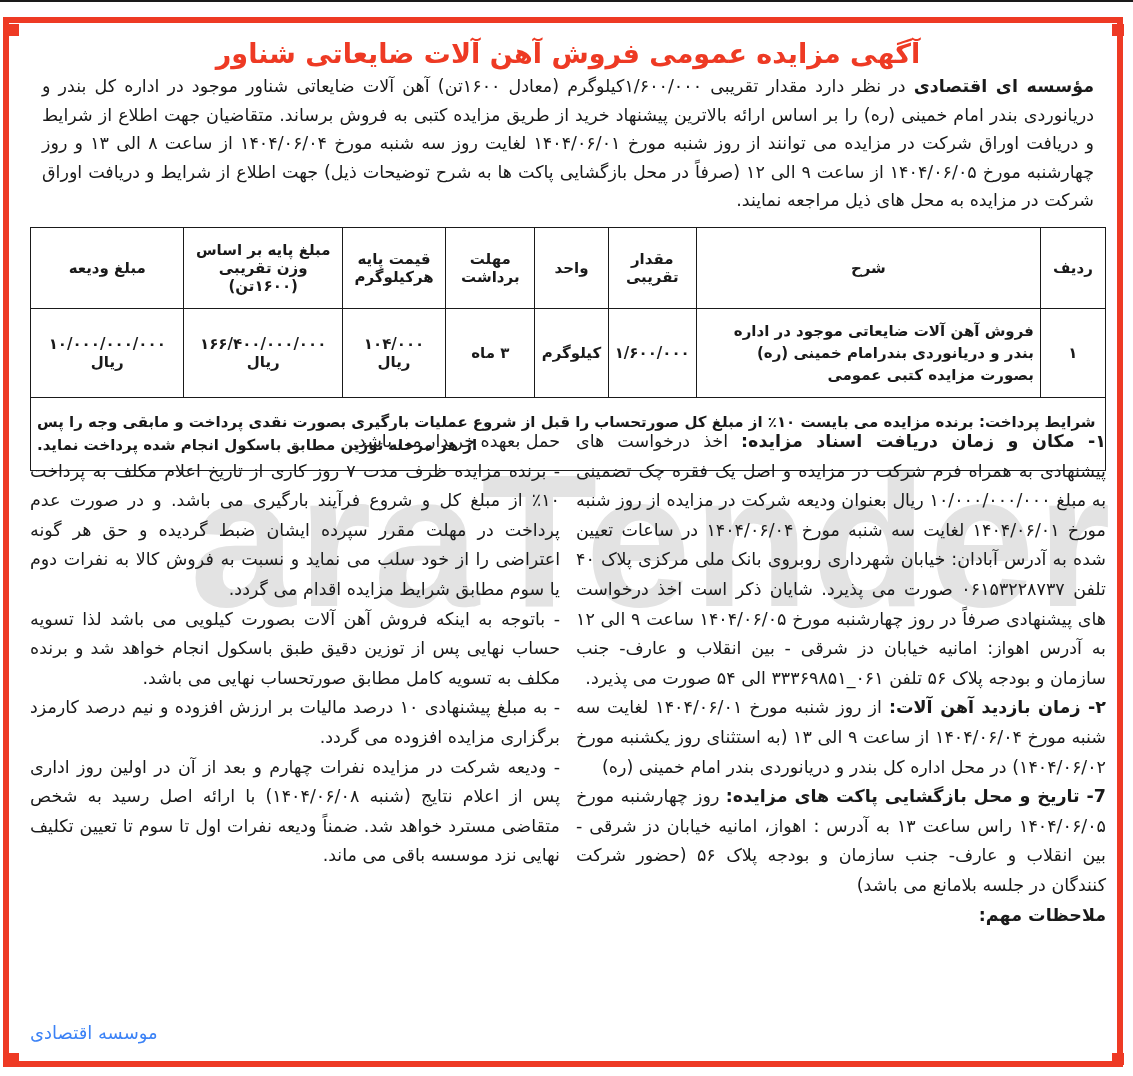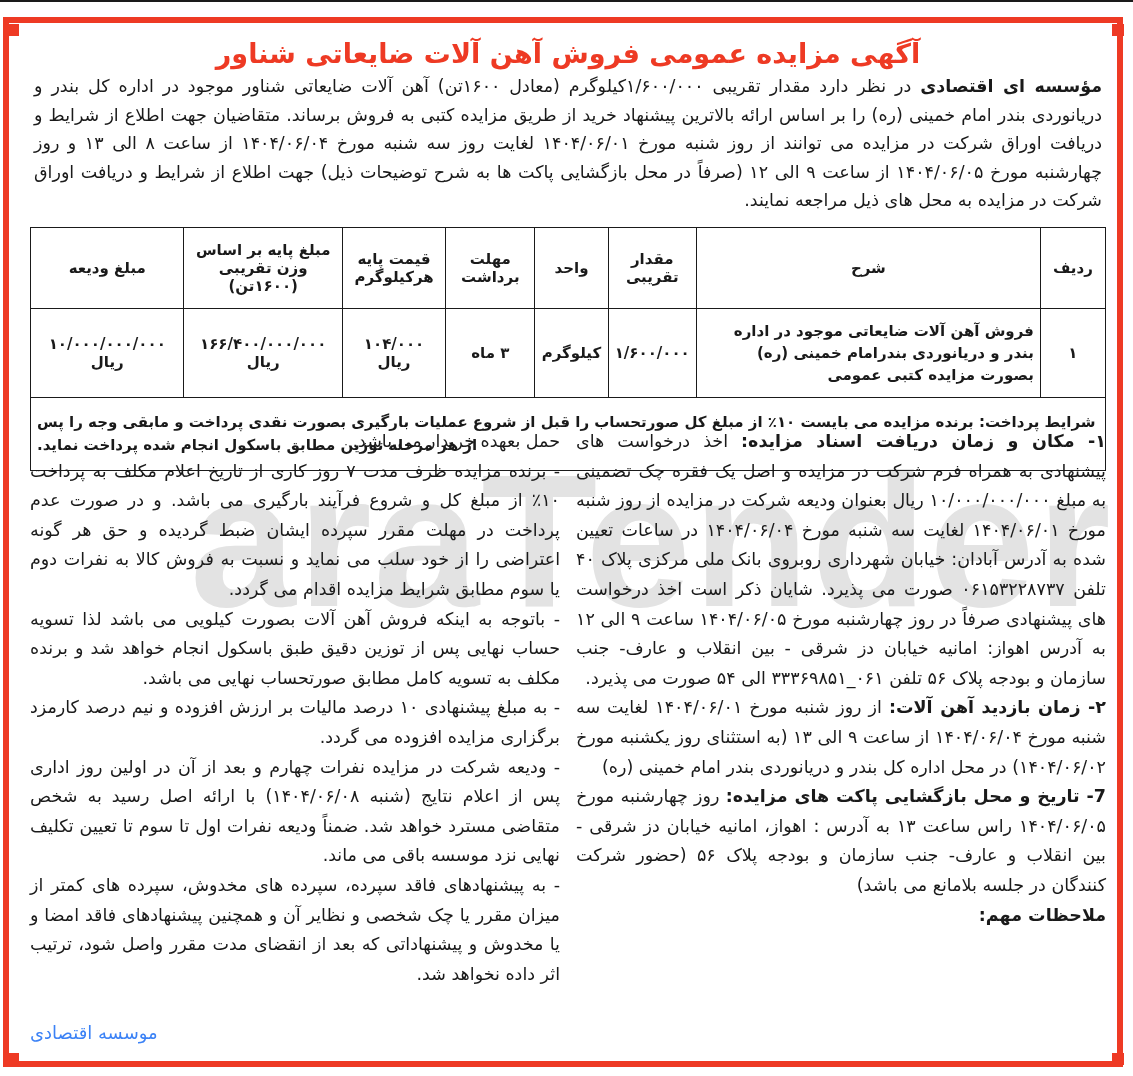--- a/index.html
+++ b/index.html
@@ -22,21 +22,21 @@
     color: #e3e3e3; font-family: "Liberation Sans", sans-serif; font-weight: bold;
     font-size: 190px; line-height: 200px; text-align: center; letter-spacing: 2px;
     z-index: 0; user-select: none;
   }
   .content { position: absolute; left: 30px; top: 36px; width: 1076px; direction: rtl; z-index: 1; }
   .title {
     text-align: center; color: #ee3a24; font-weight: bold; font-size: 27px;
     line-height: 36px; margin: 0;
   }
   .intro {
-    font-size: 17.5px; line-height: 28.5px; text-align: justify; margin: 0 4px;
+    font-size: 17.5px; line-height: 28.5px; text-align: justify; margin: 0 12px;
   }
   .intro b { font-weight: bold; }
   table.auction {
     width: 1076px; border-collapse: collapse; margin-top: 12px; font-size: 15px;
   }
   table.auction th, table.auction td {
     border: 1.5px solid #1a1a1a; text-align: center; padding: 11px 6px; font-weight: bold;
   }
   table.auction th { height: 58px; }
   table.auction td { height: 58px; text-align: center; }
@@ -117,17 +117,16 @@
       <span>روز چهارشنبه مورخ ۱۴۰۴/۰۶/۰۵ راس ساعت ۱۳ به آدرس : اهواز، امانیه خیابان دز شرقی - بین انقلاب و عارف- جنب سازمان و بودجه پلاک ۵۶ (حضور شرکت کنندگان در جلسه بلامانع می باشد)</span>
     </p>
     <p><b>ملاحظات مهم:</b></p>
   </div>
   <div class="col left">
     <p>حمل بعهده خریدار می باشد.</p>
     <p>- برنده مزایده ظرف مدت ۷ روز کاری از تاریخ اعلام مکلف به پرداخت ۱۰٪ از مبلغ کل و شروع فرآیند بارگیری می باشد. و در صورت عدم پرداخت در مهلت مقرر سپرده ایشان ضبط گردیده و حق هر گونه اعتراضی را از خود سلب می نماید و نسبت به فروش کالا به نفرات دوم یا سوم مطابق شرایط مزایده اقدام می گردد.</p>
     <p>- باتوجه به اینکه فروش آهن آلات بصورت کیلویی می باشد لذا تسویه حساب نهایی پس از توزین دقیق طبق باسکول انجام خواهد شد و برنده مکلف به تسویه کامل مطابق صورتحساب نهایی می باشد.</p>
     <p>- به مبلغ پیشنهادی ۱۰ درصد مالیات بر ارزش افزوده و نیم درصد کارمزد برگزاری مزایده افزوده می گردد.</p>
     <p>- ودیعه شرکت در مزایده نفرات چهارم و بعد از آن در اولین روز اداری پس از اعلام نتایج (شنبه ۱۴۰۴/۰۶/۰۸) با ارائه اصل رسید به شخص متقاضی مسترد خواهد شد. ضمناً ودیعه نفرات اول تا سوم تا تعیین تکلیف نهایی نزد موسسه باقی می ماند.</p>
-    <p>- به پیشنهادهای فاقد سپرده، سپرده های مخدوش، سپرده های کمتر از میزان مقرر یا چک شخصی و نظایر آن و همچنین پیشنهادهای فاقد امضا و یا مخدوش و پیشنهاداتی که بعد از انقضای مدت مقرر واصل شود، ترتیب اثر داده نخواهد شد.</p>
   </div>
 </div>
 
 <div class="signature">موسسه اقتصادی</div>
 
 </body></html>

